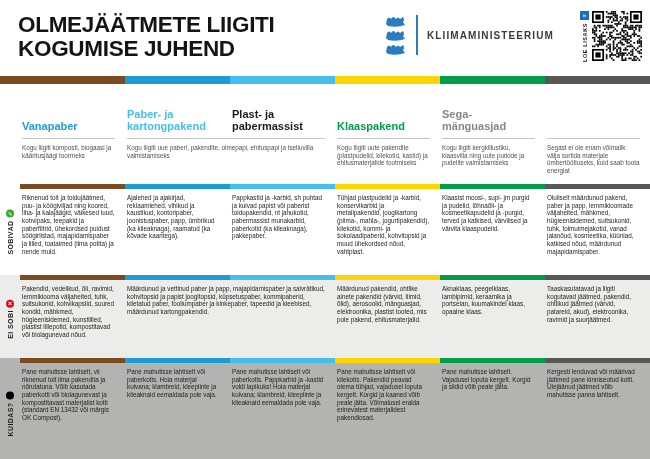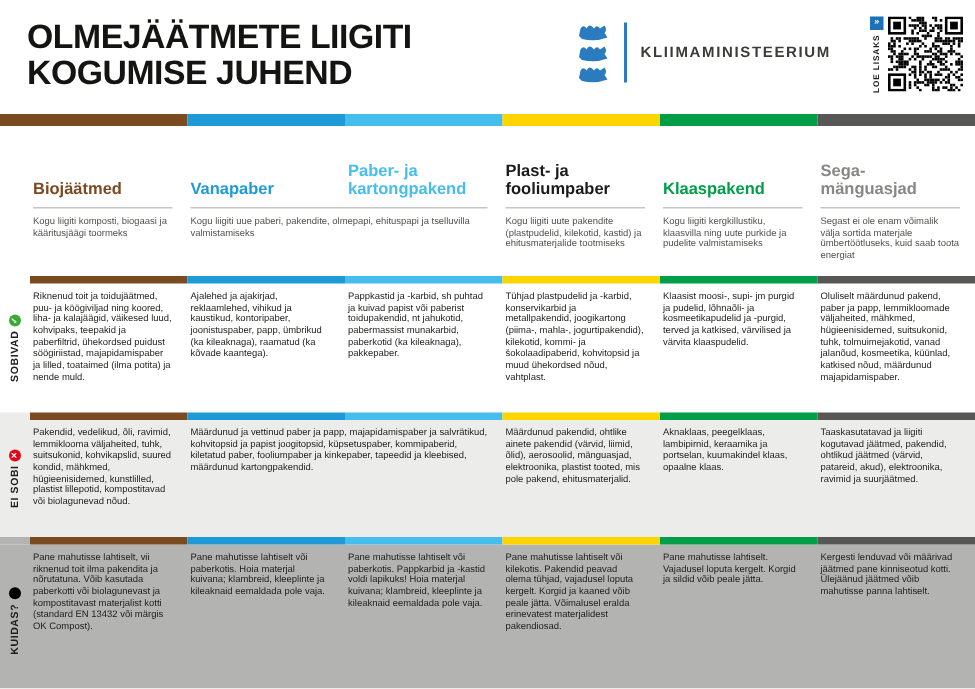--- a/index.html
+++ b/index.html
@@ -405,24 +405,23 @@
     <span class="seg" style="background: rgb(122, 74, 33);"></span>
     <span class="seg" style="background: rgb(30, 155, 215);"></span>
     <span class="seg" style="background: rgb(69, 190, 238);"></span>
     <span class="seg" style="background: rgb(255, 213, 0);"></span>
     <span class="seg" style="background: rgb(0, 158, 73);"></span>
     <span class="seg" style="background: rgb(87, 87, 86);"></span>
   </div>
 
   <div class="band head-row">
     <div class="gut"></div>
-    <div class="col-title" style="color: rgb(122, 74, 33);">Biojäätmed</div>
     <div class="col-title" style="color: rgb(30, 155, 215);">Vanapaber</div>
     <div class="col-title" style="color: rgb(69, 190, 238);">Paber- ja kartongpakend</div>
-    <div class="col-title" style="color: rgb(26, 26, 26);">Plast- ja fooliumpaber</div>
+    <div class="col-title" style="color: rgb(26, 26, 26);">Plast- ja pabermassist</div>
     <div class="col-title" style="color: rgb(0, 158, 73);">Klaaspakend</div>
     <div class="col-title" style="color: rgb(135, 135, 134);">Sega- mänguasjad</div>
   </div>
 
   <div class="band desc-row">
     <div class="gut"></div>
     <div class="desc">Kogu liigiti komposti, biogaasi ja kääritusjäägi toormeks</div>
     <div class="desc span2">Kogu liigiti uue paberi, pakendite, olmepapi, ehituspapi ja tselluvilla valmistamiseks</div>
     <div class="desc">Kogu liigiti uute pakendite (plastpudelid, kilekotid, kastid) ja ehitusmaterjalide tootmiseks</div>
     <div class="desc">Kogu liigiti kergkillustiku, klaasvilla ning uute purkide ja pudelite valmistamiseks</div>

